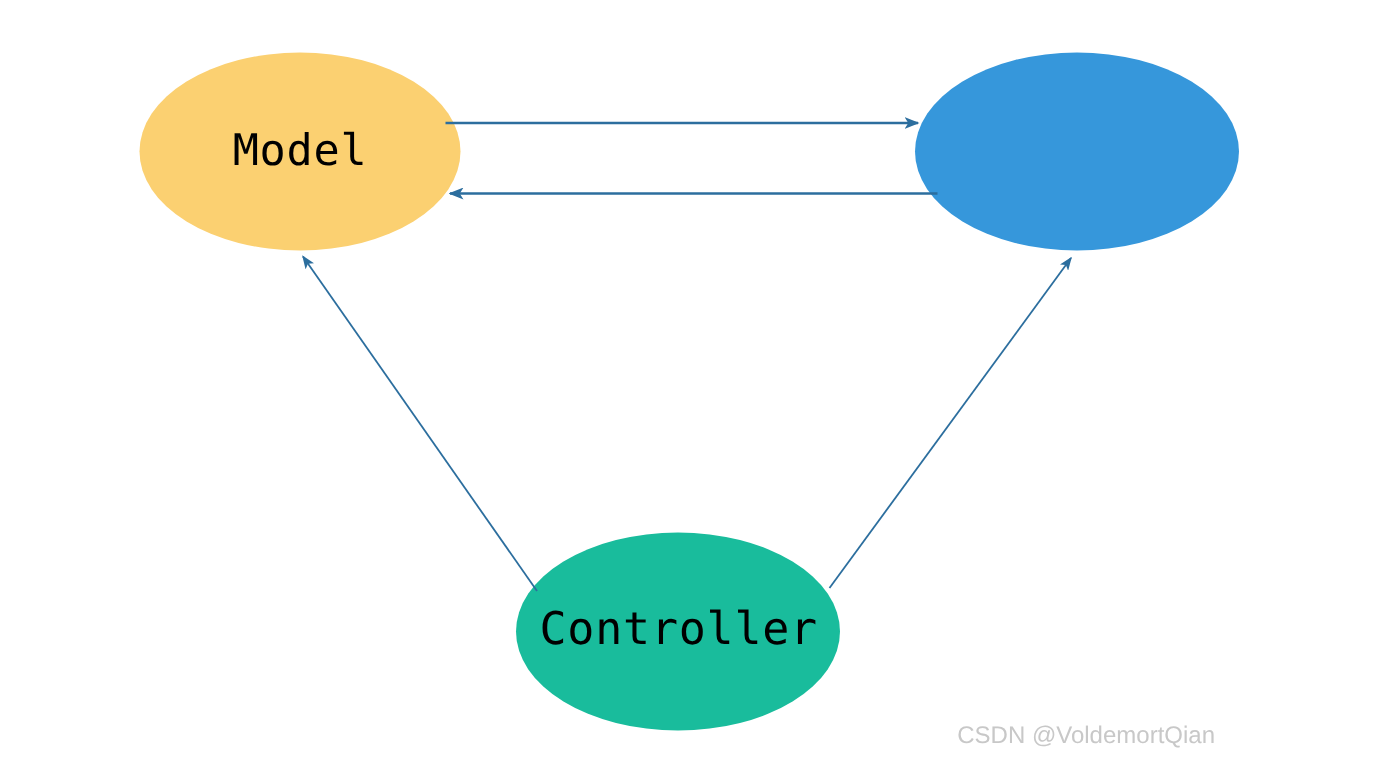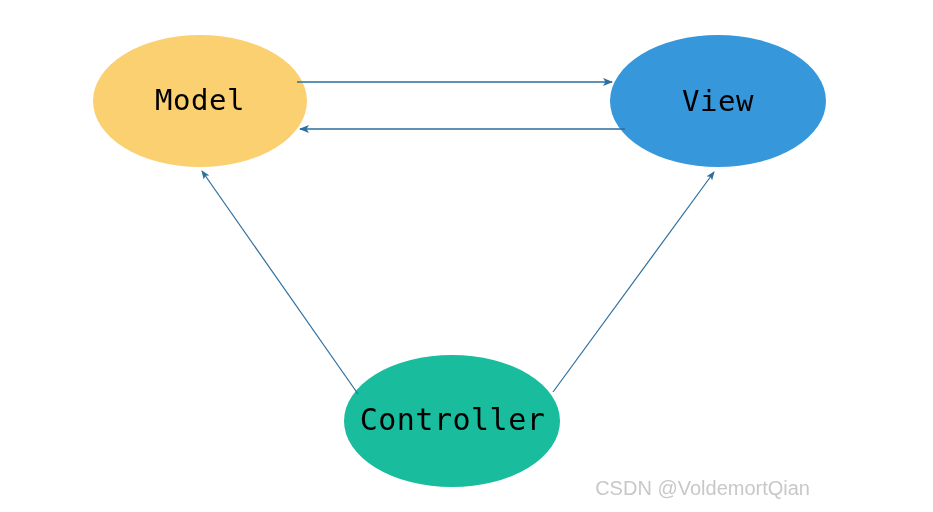--- a/index.html
+++ b/index.html
@@ -55,21 +55,21 @@
     top: 404px;
     width: 215px;
     font-size: 30px;
     line-height: 32px;
   }
   .watermark {
     position: absolute;
     right: 19px;
     bottom: 12px;
     font-family: "Liberation Sans", sans-serif;
-    font-size: 20px;
+    font-size: 16px;
     color: #c8c8c8;
     white-space: nowrap;
     user-select: none;
   }
 </style>
 </head>
 <body>
 
 <div id="canvas">
 
@@ -95,19 +95,18 @@
     <line x1="625" y1="129" x2="300" y2="129" stroke="#2c6e9e" stroke-width="1.6" marker-end="url(#arrow-right)"></line>
 
     <line x1="358" y1="394" x2="202" y2="171" stroke="#2c6e9e" stroke-width="1.2" marker-end="url(#arrow-diag)"></line>
 
     <line x1="553" y1="392" x2="714" y2="172" stroke="#2c6e9e" stroke-width="1.2" marker-end="url(#arrow-diag)"></line>
 
   </svg>
 
   <div class="node-label model">Model</div>
 
-  <div class="node-label view">View</div>
 
   <div class="node-label controller">Controller</div>
 
   <div class="watermark">CSDN @VoldemortQian</div>
 
 </div>
 
 </body></html>

